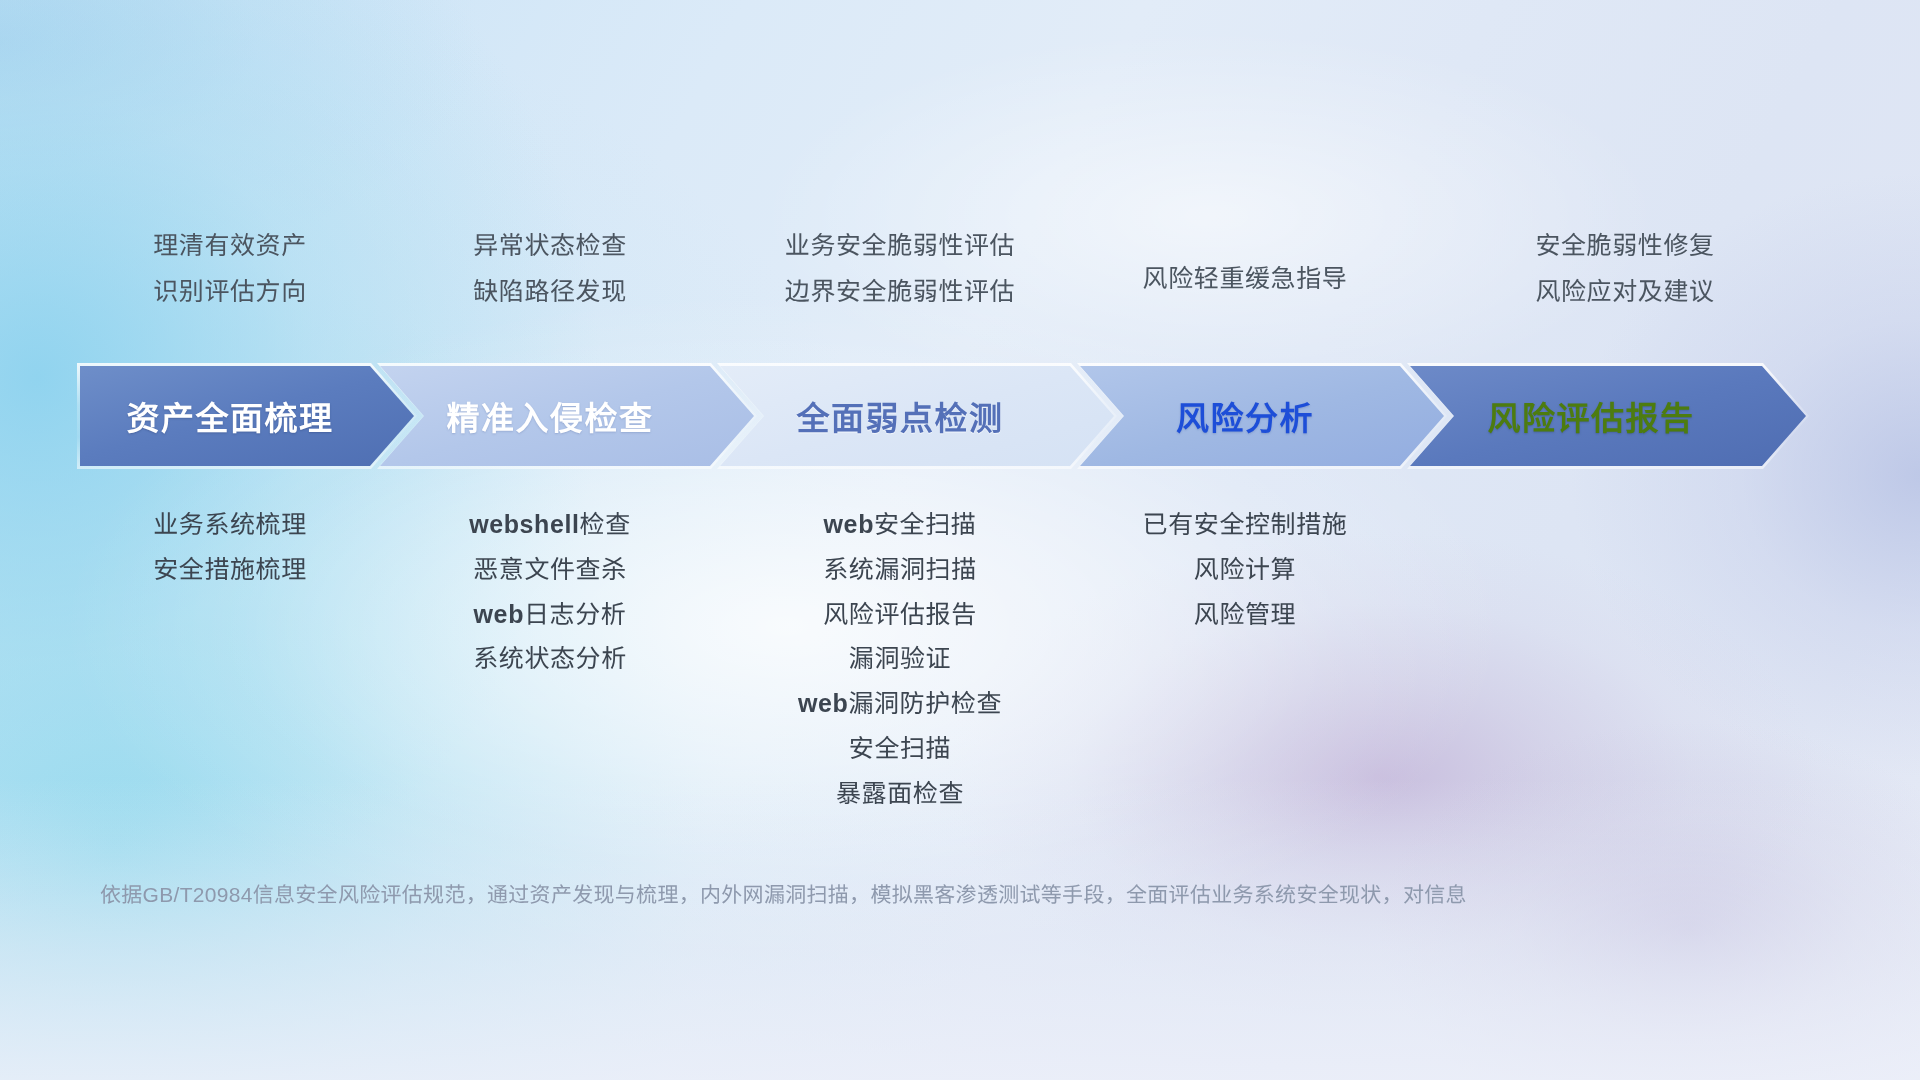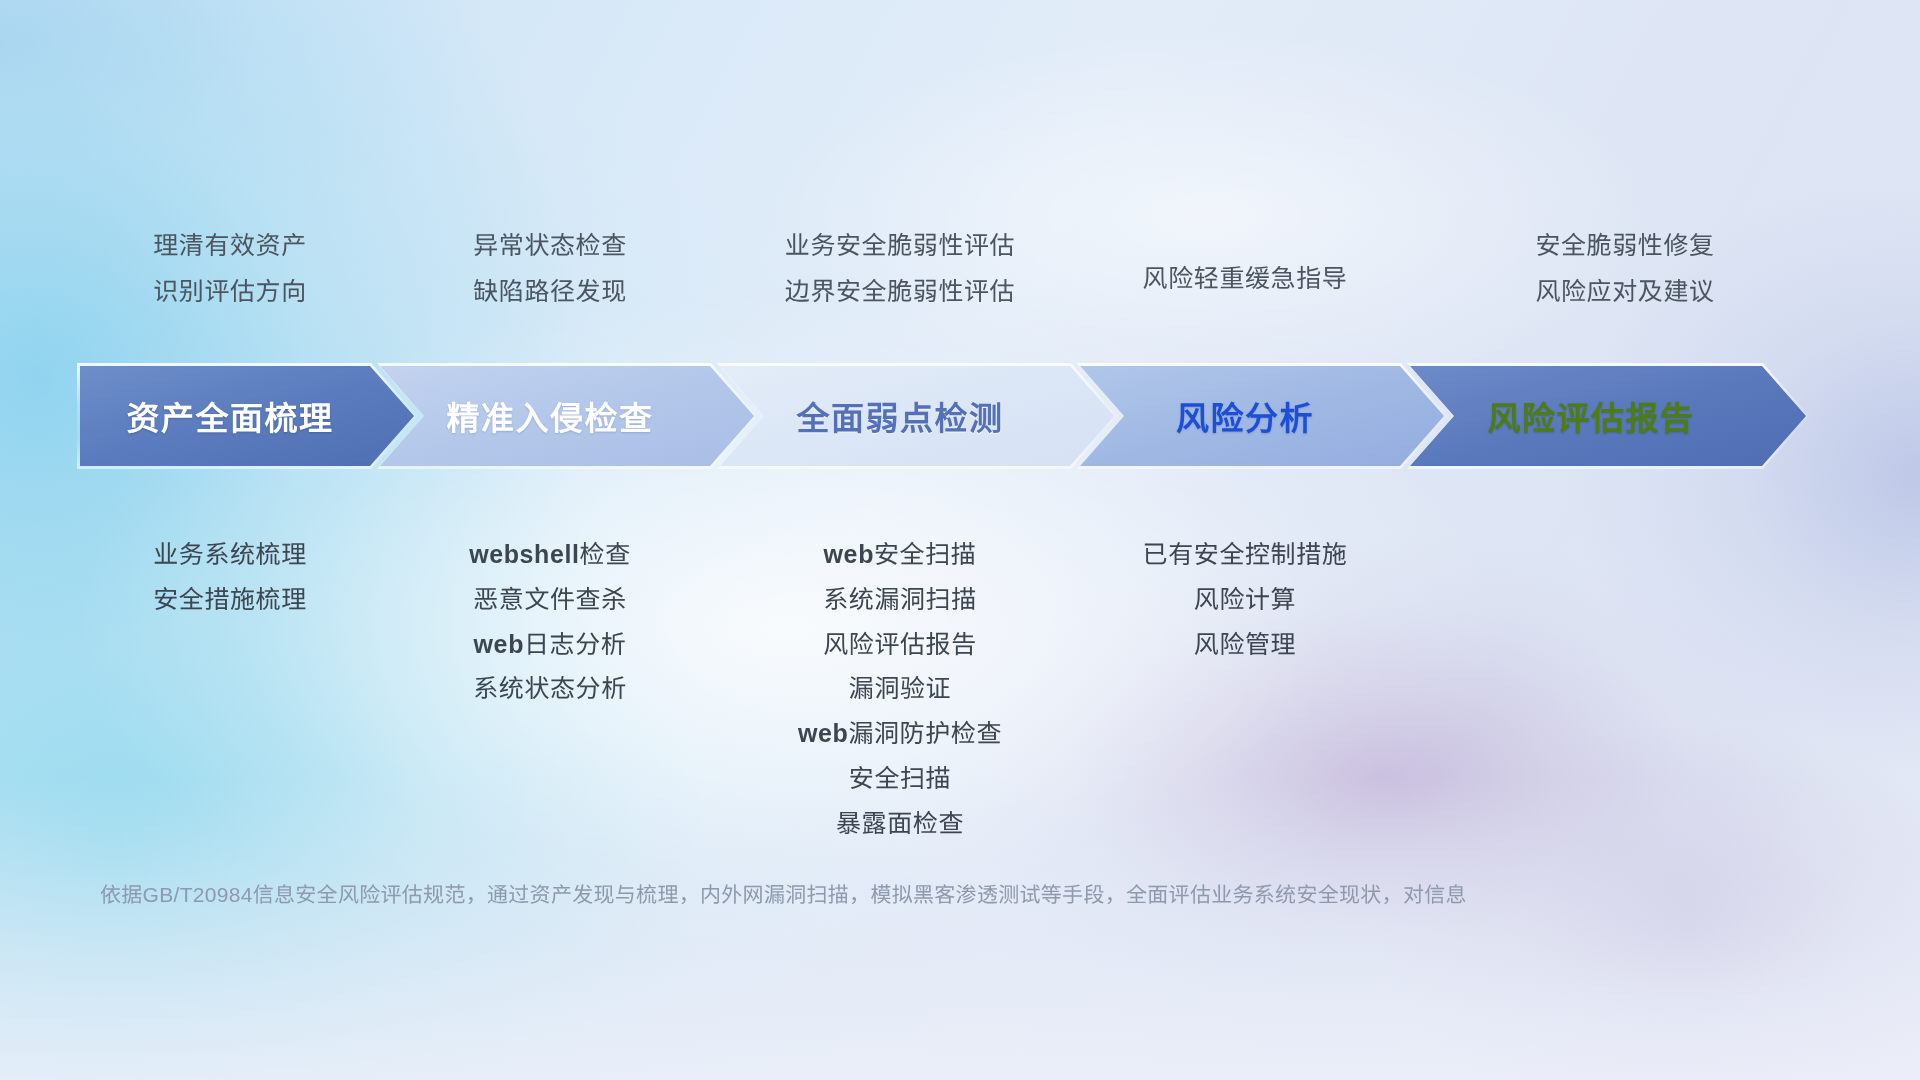--- a/index.html
+++ b/index.html
@@ -200,21 +200,20 @@
   .arrow.w5 { width:396px; }
 
   
   .lower-wrap {
     position:absolute; left:80px; top:510px; width:1760px;
     display:flex;
   }
   .lo-list {
     display:flex; flex-direction:column; align-items:center;
     gap:16px;
-    margin-top:30px;
   }
   .lo-item {
     font-size:25px;
     color:#3c4550;
     letter-spacing:0.6px;
     line-height:1.15;
     white-space:nowrap;
   }
   .lo-item .lat { font-weight:bold; }
 

